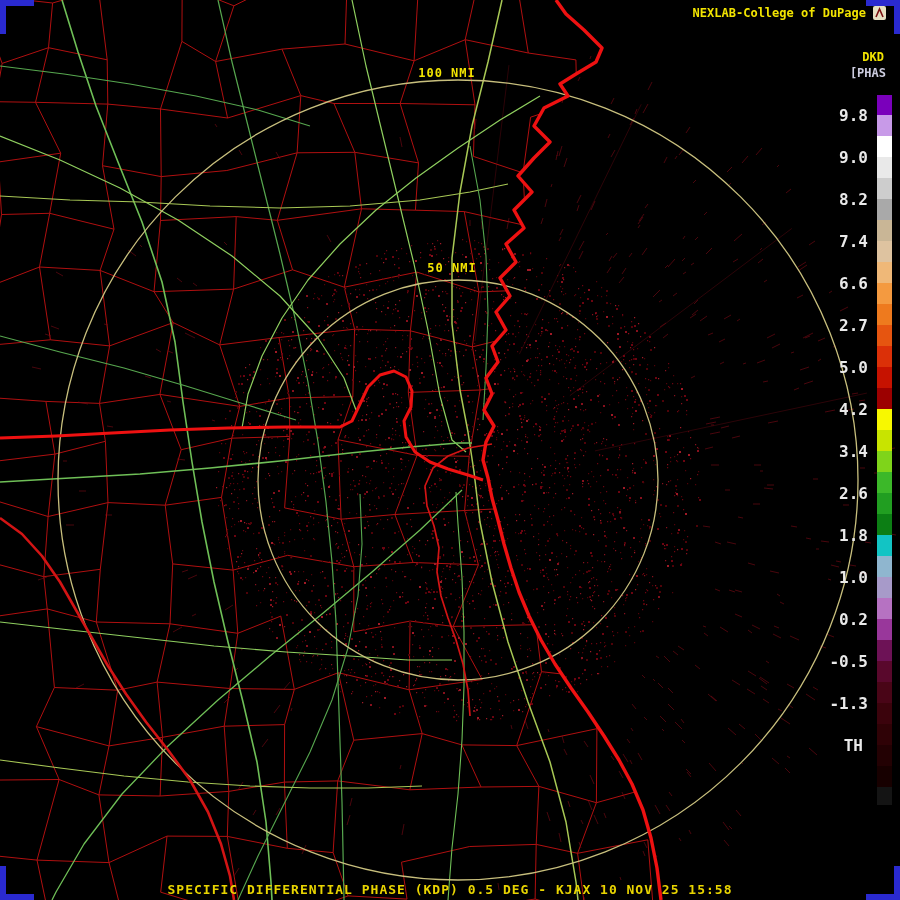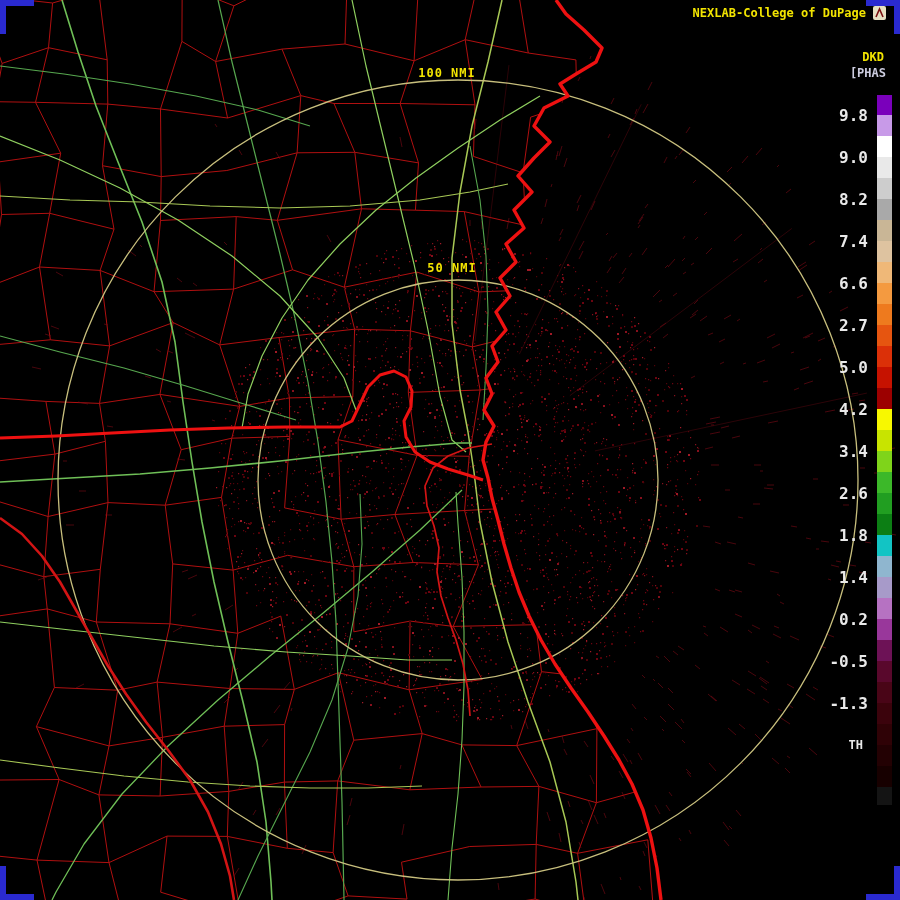--- a/index.html
+++ b/index.html
@@ -13,21 +13,21 @@
   .tr{top:0;right:0;border-top-width:6px;border-right-width:6px;}
   .bl{bottom:0;left:0;border-bottom-width:6px;border-left-width:6px;}
   .br{bottom:0;right:0;border-bottom-width:6px;border-right-width:6px;}
   .brand{position:absolute;top:6px;right:34px;color:var(--yellow);font-size:12px;font-weight:bold;white-space:nowrap;}
   .cod-logo{position:absolute;top:4px;right:13px;width:15px;height:17px;}
   .product-code{position:absolute;top:50px;right:16px;color:var(--yellow);font-size:12px;font-weight:bold;text-align:right;}
   .units{position:absolute;top:66px;right:14px;color:#cdcde0;font-size:12px;font-weight:bold;}
   #colorbar{position:absolute;top:95px;right:8px;width:15px;}
   #colorbar div{width:15px;}
   .tick{position:absolute;right:32px;color:#e9e9e9;font-size:16px;font-weight:bold;transform:translateY(-50%);white-space:nowrap;}
-  .th-label{position:absolute;top:745px;right:37px;color:#e9e9e9;font-size:12px;font-weight:bold;transform:translateY(-50%);}
+  .th-label{position:absolute;top:745px;right:37px;color:#e9e9e9;font-size:16px;font-weight:bold;transform:translateY(-50%);}
   .statusbar{position:absolute;bottom:3px;left:0;width:100%;text-align:center;
              color:var(--statusyellow);font-size:13px;font-weight:bold;letter-spacing:1px;white-space:nowrap;}
 </style>
 </head>
 <body>
 
 <div class="stage">
 
   <svg class="map" id="mapsvg" viewBox="0 0 900 900">
     <defs>
@@ -135,20 +135,21 @@
       <div class="tick" style="top: 157px;">9.0</div>
       <div class="tick" style="top: 199px;">8.2</div>
       <div class="tick" style="top: 241px;">7.4</div>
       <div class="tick" style="top: 283px; margin-left: 28px;">6.6</div>
       <div class="tick" style="top: 325px;">2.7</div>
       <div class="tick" style="top: 367px;">5.0</div>
       <div class="tick" style="top: 409px;">4.2</div>
       <div class="tick" style="top: 451px;">3.4</div>
       <div class="tick" style="top: 493px;">2.6</div>
       <div class="tick" style="top: 535px;">1.8</div>
-      <div class="tick" style="top: 577px;">1.4</div>
+      <div class="tick" style="top: 577px;">1.0</div>
       <div class="tick" style="top: 619px;">0.2</div>
       <div class="tick" style="top: 661px;">-0.5</div>
       <div class="tick" style="top: 703px;">-1.3</div>
     </div>
   <div class="th-label">TH</div>
 
+  <div class="statusbar">SPECIFIC DIFFERENTIAL PHASE (KDP) 0.5 DEG - KJAX 10 NOV 25 15:58</div>
 </div>
 
 </body></html>

